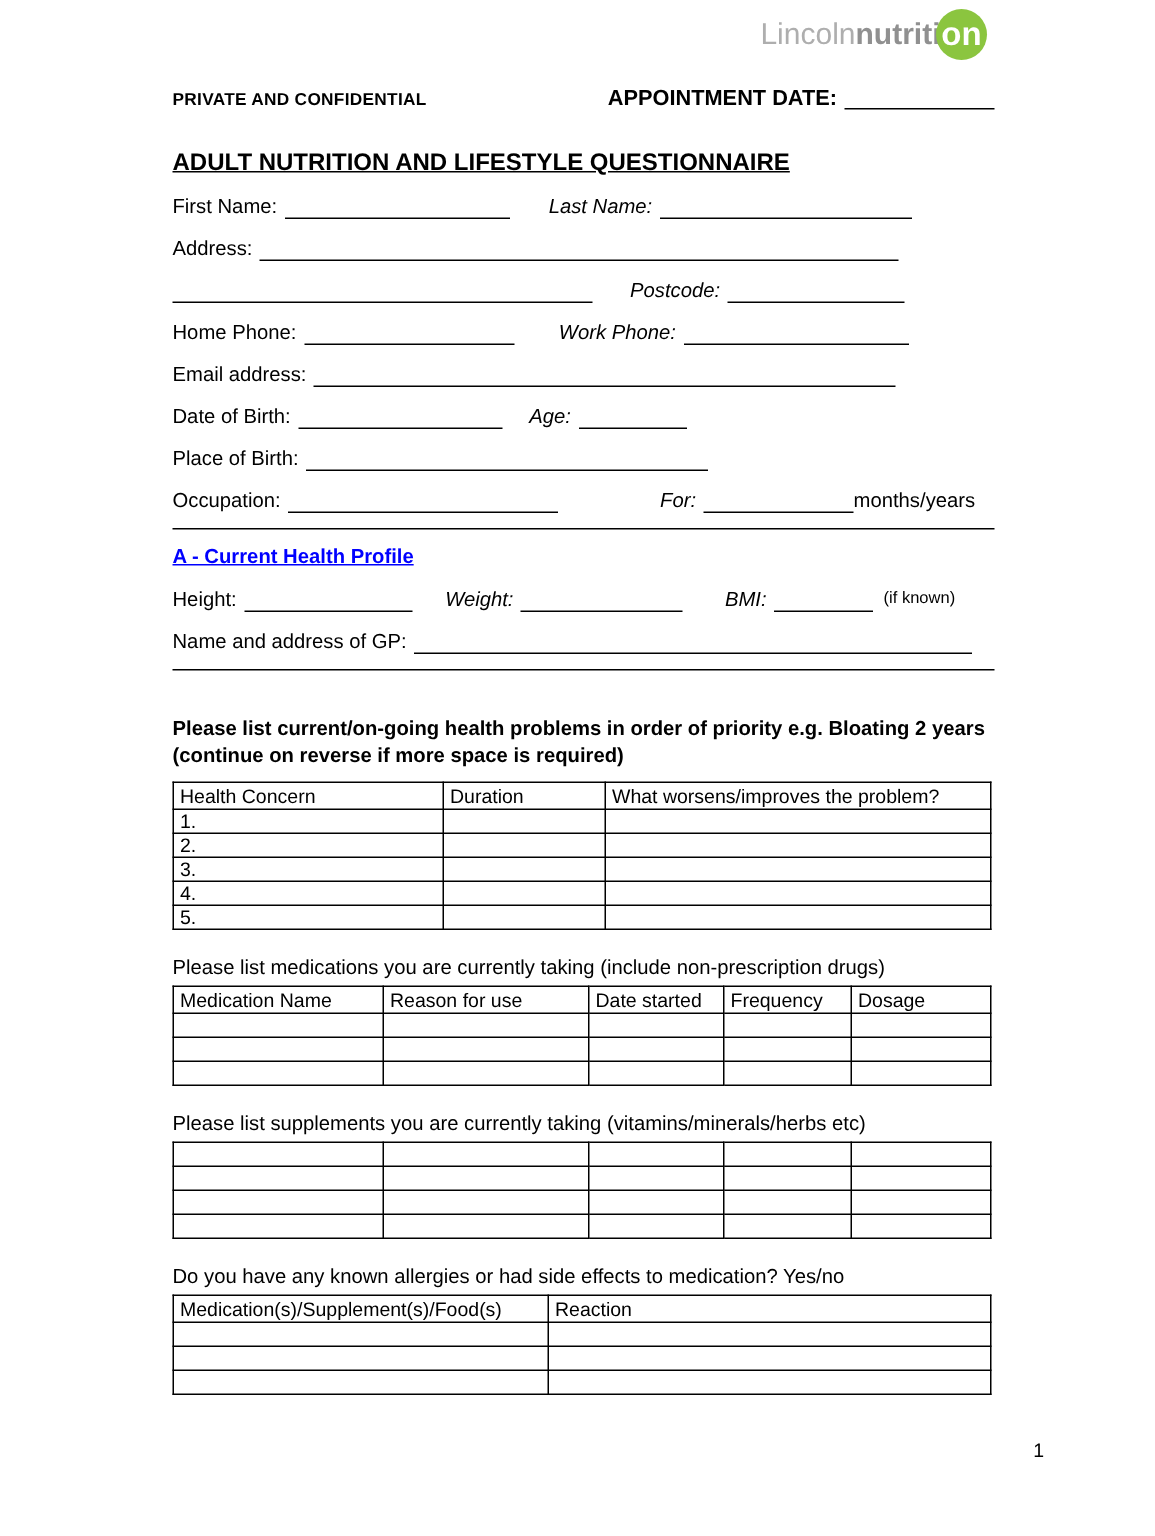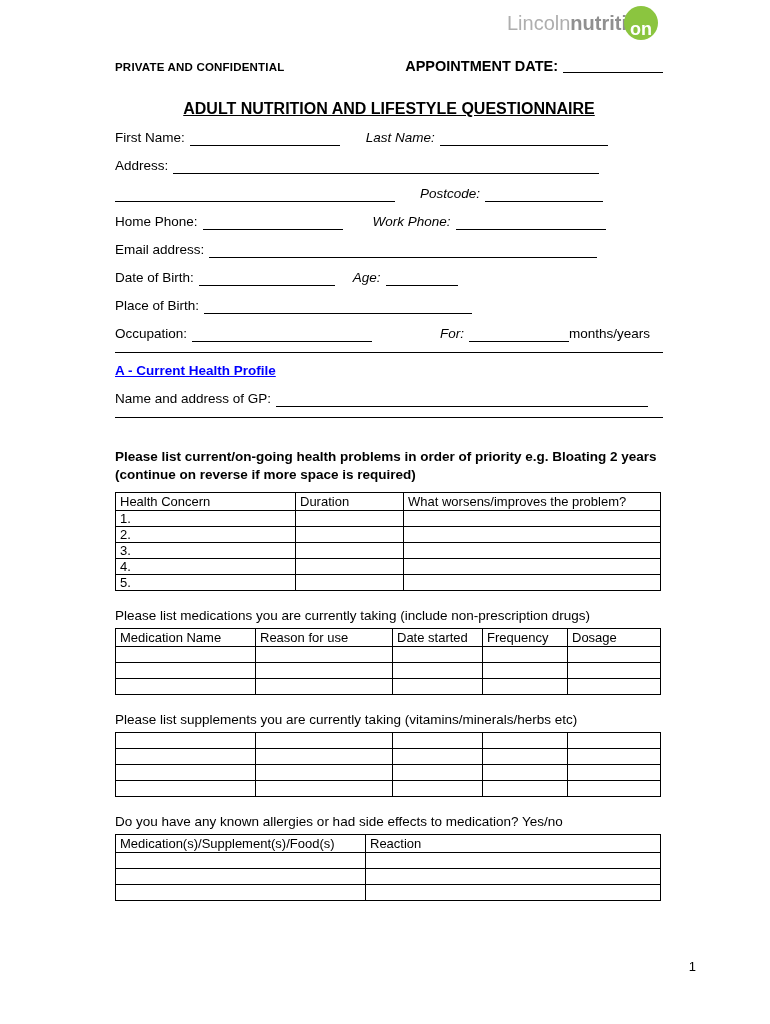--- a/index.html
+++ b/index.html
@@ -8,28 +8,28 @@
   .page {
     position: relative; width: 770px; height: 1024px; margin: 0 auto;
     background: #ffffff; font-family: "Liberation Sans", sans-serif;
     color: #000; overflow: hidden; border-radius: 17px;
   }
   .logo { position: absolute; top: 6px; right: 112px; display: flex; align-items: center; font-size: 20px; }
   .logo-light { color: #aeaeae; font-weight: 400; }
   .logo-bold  { color: #909090; font-weight: 700; }
   .logo-circle {
     width: 34px; height: 34px; border-radius: 50%; margin-left: -3px;
-    display: flex; align-items: flex-end; justify-content: center;
-    color: #fff; font-weight: 700; font-size: 18px; background: #8bc53f;
+    display: flex; align-items: center; justify-content: center;
+    color: #fff; font-weight: 700; font-size: 22px; background: #8bc53f;
   }
   .content { position: absolute; left: 115px; top: 58px; width: 548px; font-size: 13.5px; }
   .hdr-row { display: flex; justify-content: space-between; align-items: baseline; }
   .confidential { font-weight: 700; font-size: 11.5px; letter-spacing: 0.2px; }
   .appt { font-weight: 700; font-size: 14.5px; display: flex; align-items: center; }
-  .title { text-align: center; font-size: 16px; font-weight: 700; text-decoration: underline; margin: 26px 0 0 0; }
+  .title { font-size: 16px; font-weight: 700; text-decoration: underline; margin: 26px 0 0 0; }
   .frow { display: flex; align-items: flex-end; margin-top: 11px; line-height: 17px; white-space: nowrap; }
   .frow:first-of-type { margin-top: 24px; }
   .blank { display: inline-block; border-bottom: 1px solid #000; height: 14px; margin-left: 5px; }
   .blank0 { margin-left: 0; }
   .fullline { border-bottom: 1px solid #000; height: 6px; margin-top: 5px; width: 100%; }
   .section-h { color: #0000ff; font-weight: 700; text-decoration: underline; font-size: 13.5px; margin-top: 9px; line-height: 17px; }
   .small { font-size: 11px; margin-left: 7px; }
   .para { margin-top: 30px; line-height: 18px; font-weight: bold; }
   .tbl-intro { margin-top: 16px; line-height: 17px; }
   table.tbl { border-collapse: collapse; width: 546px; margin-top: 4px; font-size: 13px; table-layout: fixed; }
@@ -113,20 +113,29 @@
       <span class="blank" style="width:180px"></span>
       <span class="ml" style="margin-left:68px">For:</span>
       <span class="blank" style="width:100px"></span>
       <span>months/years</span>
     </div>
 
     <div class="fullline"></div>
 
     <div class="section-h" style="color: rgb(0, 0, 255);">A - Current Health Profile</div>
 
+    <div class="frow" style="margin-top:12px">
+      <span>Height:</span>
+      <span class="blank" style="width:112px"></span>
+      <span class="ml" style="margin-left:22px">Weight:</span>
+      <span class="blank" style="width:108px"></span>
+      <span class="ml" style="margin-left:28px">BMI:</span>
+      <span class="blank" style="width:66px"></span>
+      <span class="small">(if known)</span>
+    </div>
 
     <div class="frow">
       <span>Name and address of GP:</span>
       <span class="blank" style="width:372px"></span>
     </div>
 
     <div class="fullline"></div>
 
     <div class="para">
       <div>Please list current/on-going health problems in order of priority e.g. Bloating 2 years</div>

